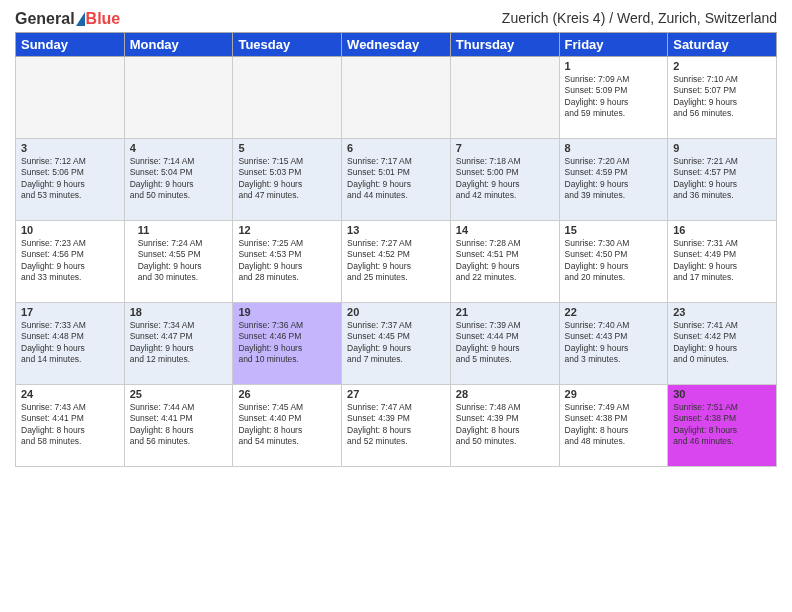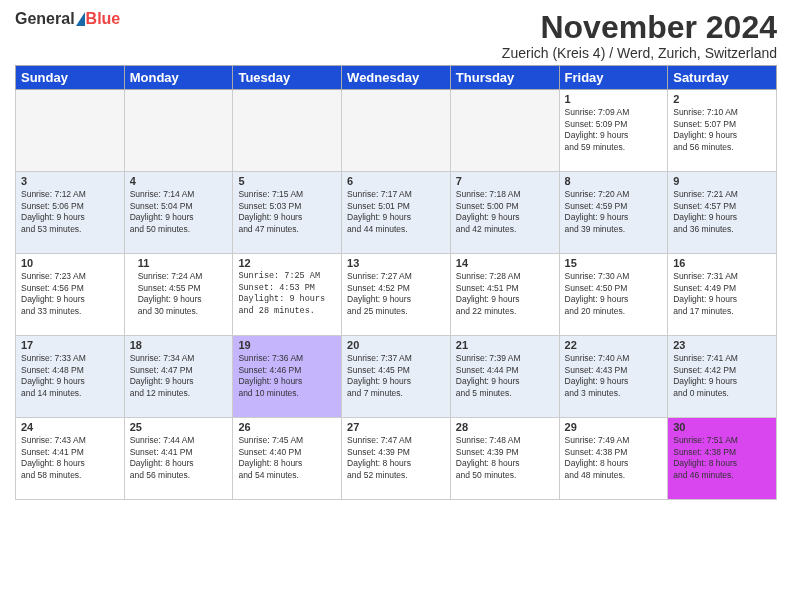--- a/index.html
+++ b/index.html
@@ -92,21 +92,20 @@
 <div class="page">
   <div class="header">
     <div class="logo">
       <div class="logo-text">
         <span style="font-size:16px;font-weight:bold;color:#333;">General</span>
         <span style="display:inline-block;width:0;height:0;border-left:9px solid transparent;border-right:0px solid transparent;border-bottom:14px solid #1a6aab;margin:0 1px;"></span>
         <span style="font-size:16px;font-weight:bold;color:#ef4444;">Blue</span>
       </div>
     </div>
     <div class="title-section">
-      <div class="month-title">November 2024</div>
       <div class="location">Zuerich (Kreis 4) / Werd, Zurich, Switzerland</div>
     </div>
   </div>
 
   <table class="calendar">
     <thead>
       <tr>
         <th>Sunday</th>
         <th>Monday</th>
         <th>Tuesday</th>
@@ -199,21 +198,21 @@
           </td>
           <td style="background: rgb(255, 255, 255); padding-left: 13px;">
             <span class="day-num">11</span>
             <div class="day-info" style="white-space: pre-line;">Sunrise: 7:24 AM
 Sunset: 4:55 PM
 Daylight: 9 hours
 and 30 minutes.</div>
           </td>
           <td style="background: rgb(255, 255, 255);">
             <span class="day-num">12</span>
-            <div class="day-info" style="white-space: pre-line; font-family: Liberation Mono, monospace;">Sunrise: 7:25 AM
+            <div class="day-info" style="white-space: pre-line;">Sunrise: 7:25 AM
 Sunset: 4:53 PM
 Daylight: 9 hours
 and 28 minutes.</div>
           </td>
           <td style="background: rgb(255, 255, 255);">
             <span class="day-num">13</span>
             <div class="day-info" style="white-space: pre-line;">Sunrise: 7:27 AM
 Sunset: 4:52 PM
 Daylight: 9 hours
 and 25 minutes.</div>

